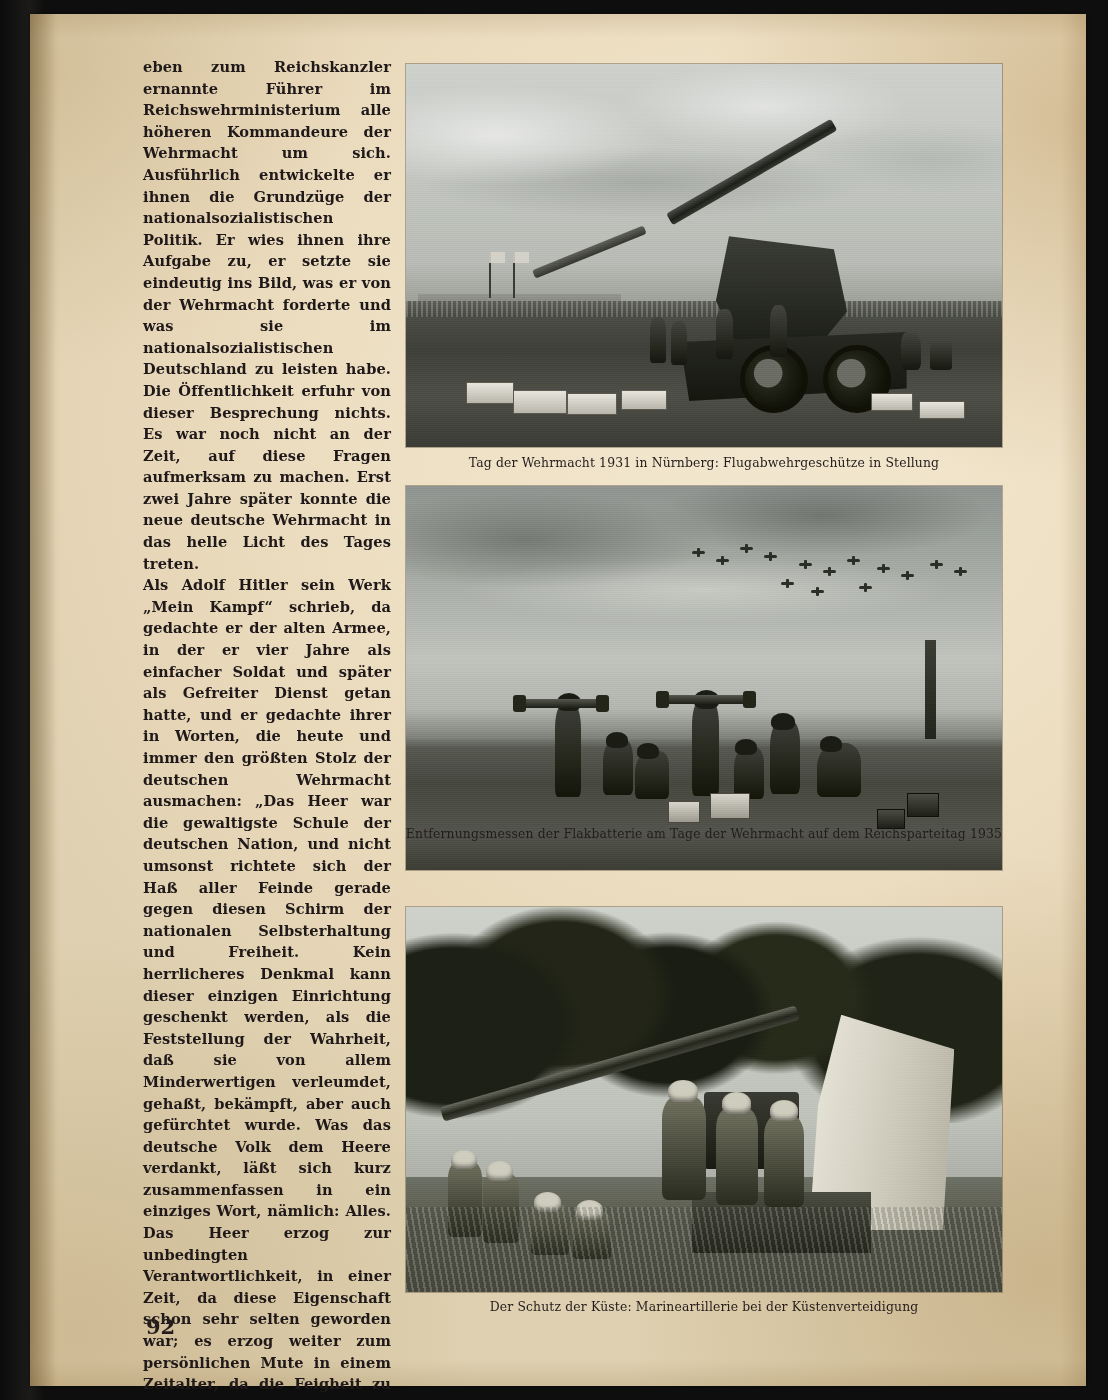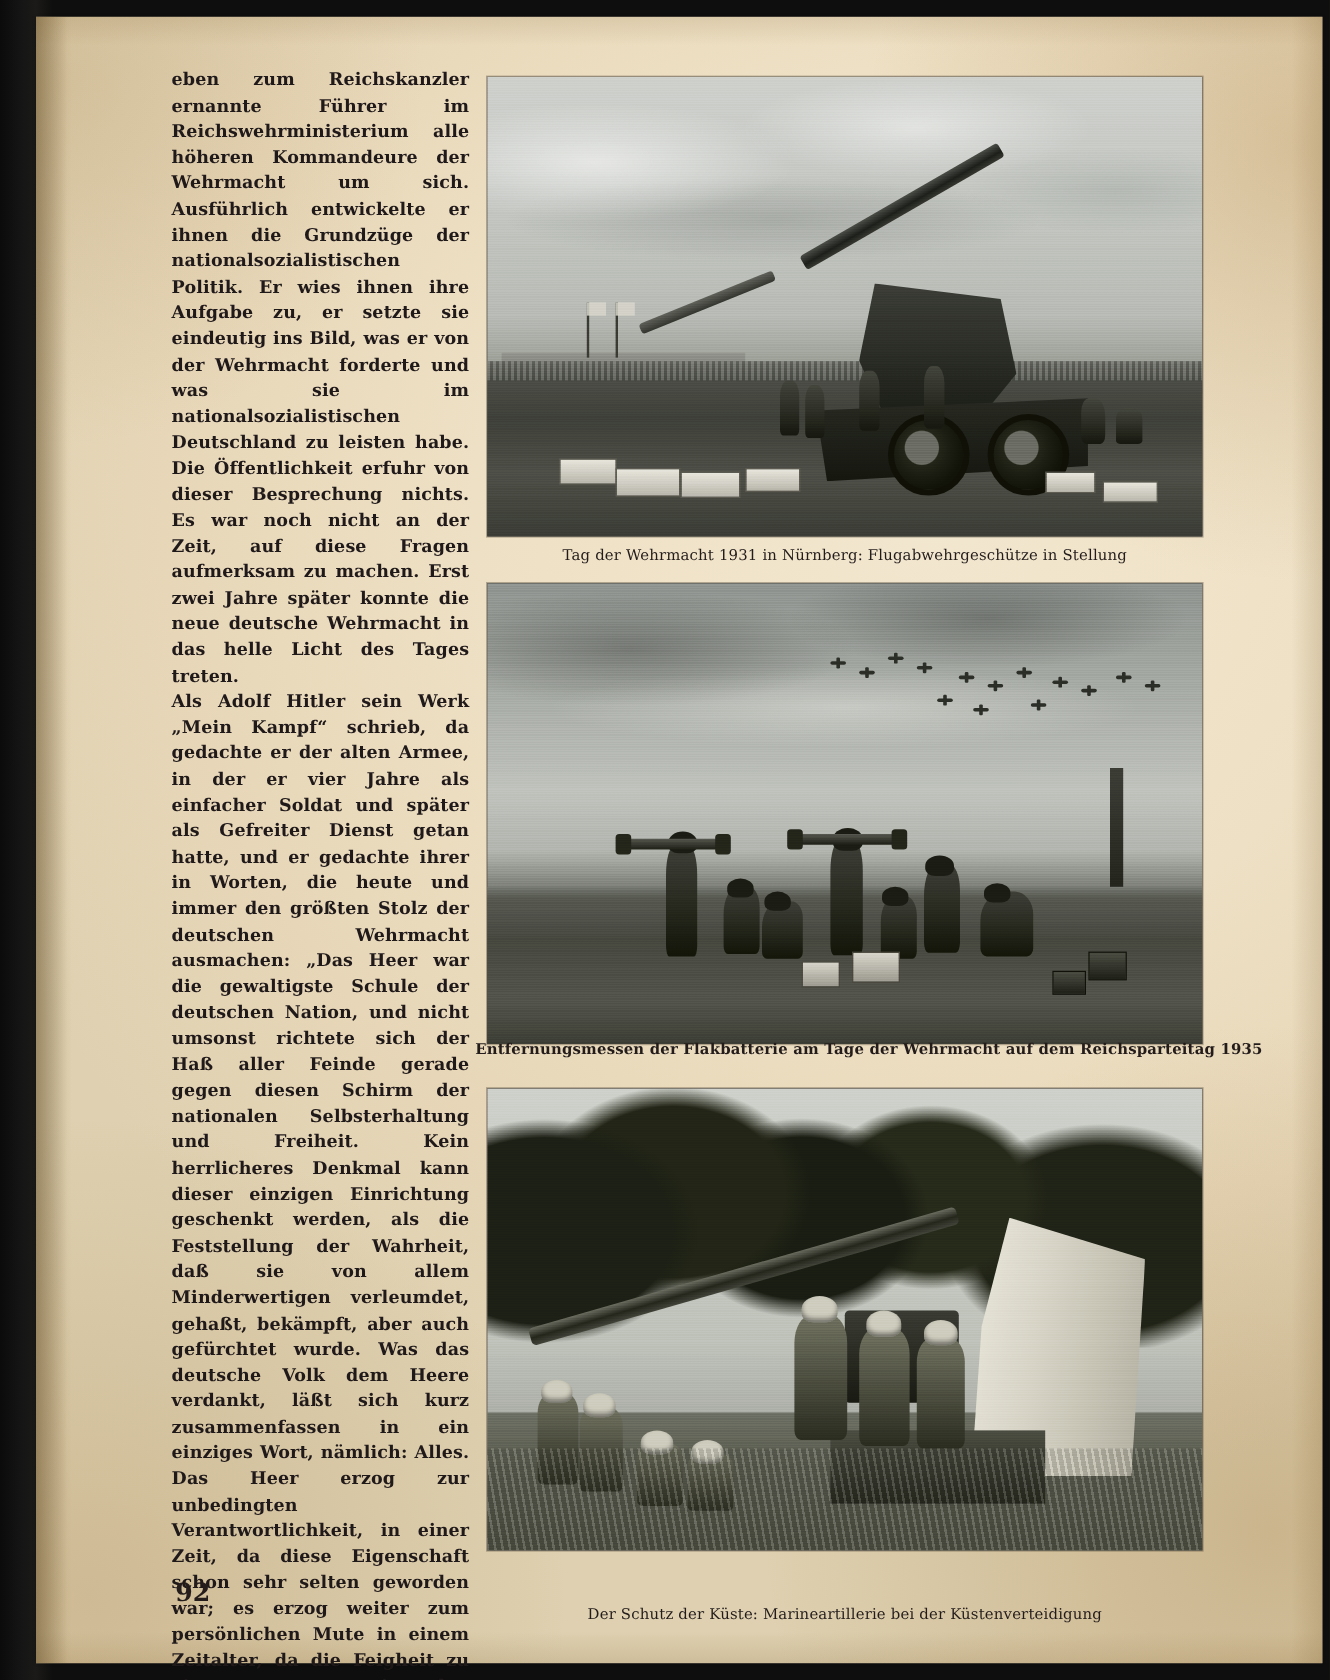--- a/index.html
+++ b/index.html
@@ -33,21 +33,20 @@
   
   .sheet {
     position: absolute;
     left: 30px;
     top: 14px;
     width: 1056px;
     height: 1372px;
     background:
       radial-gradient(ellipse 80% 60% at 70% 30%, #f2e7cf 0%, #eee0c4 45%, #e7d7b8 75%, #ded0b0 100%);
     box-shadow: 0 0 3px rgba(0,0,0,.5);
-    padding-left: 16px;
   }
   
   .sheet:before {
     content: "";
     position: absolute;
     inset: 0;
     pointer-events: none;
     background:
       radial-gradient(circle at 98% 8%, rgba(160,120,60,.30) 0%, rgba(160,120,60,0) 22%),
       radial-gradient(circle at 96% 92%, rgba(150,110,50,.28) 0%, rgba(150,110,50,0) 26%),
@@ -120,25 +119,25 @@
     letter-spacing: .15px;
     white-space: nowrap;
   }
 
   
   #fig1 { left: 376px; top: 50px; width: 596px; height: 383px; }
   #cap1 { left: 376px; top: 441px; width: 596px; }
 
   
   #fig2 { left: 376px; top: 472px; width: 596px; height: 384px; }
-  #cap2 { left: 366px; top: 852px; width: 616px; font-weight: bold; }
+  #cap2 { left: 366px; top: 812px; width: 616px; }
 
   
   #fig3 { left: 376px; top: 893px; width: 596px; height: 385px; }
-  #cap3 { left: 376px; top: 1323px; width: 596px; }
+  #cap3 { left: 376px; top: 1285px; width: 596px; }
 
   
   .p1-sky {
     position: absolute; inset: 0;
     background: linear-gradient(180deg, #cfd1cd 0%, #c2c5c0 30%, #b9bcb6 52%, #9ea199 62%, #8e9089 66%, #6d6f68 70%, #55564f 100%);
   }
   .p1-clouds {
     position: absolute; left: 0; top: 0; right: 0; height: 62%;
     background:
       radial-gradient(ellipse 40% 30% at 15% 30%, rgba(255,255,255,.55), rgba(255,255,255,0) 70%),

